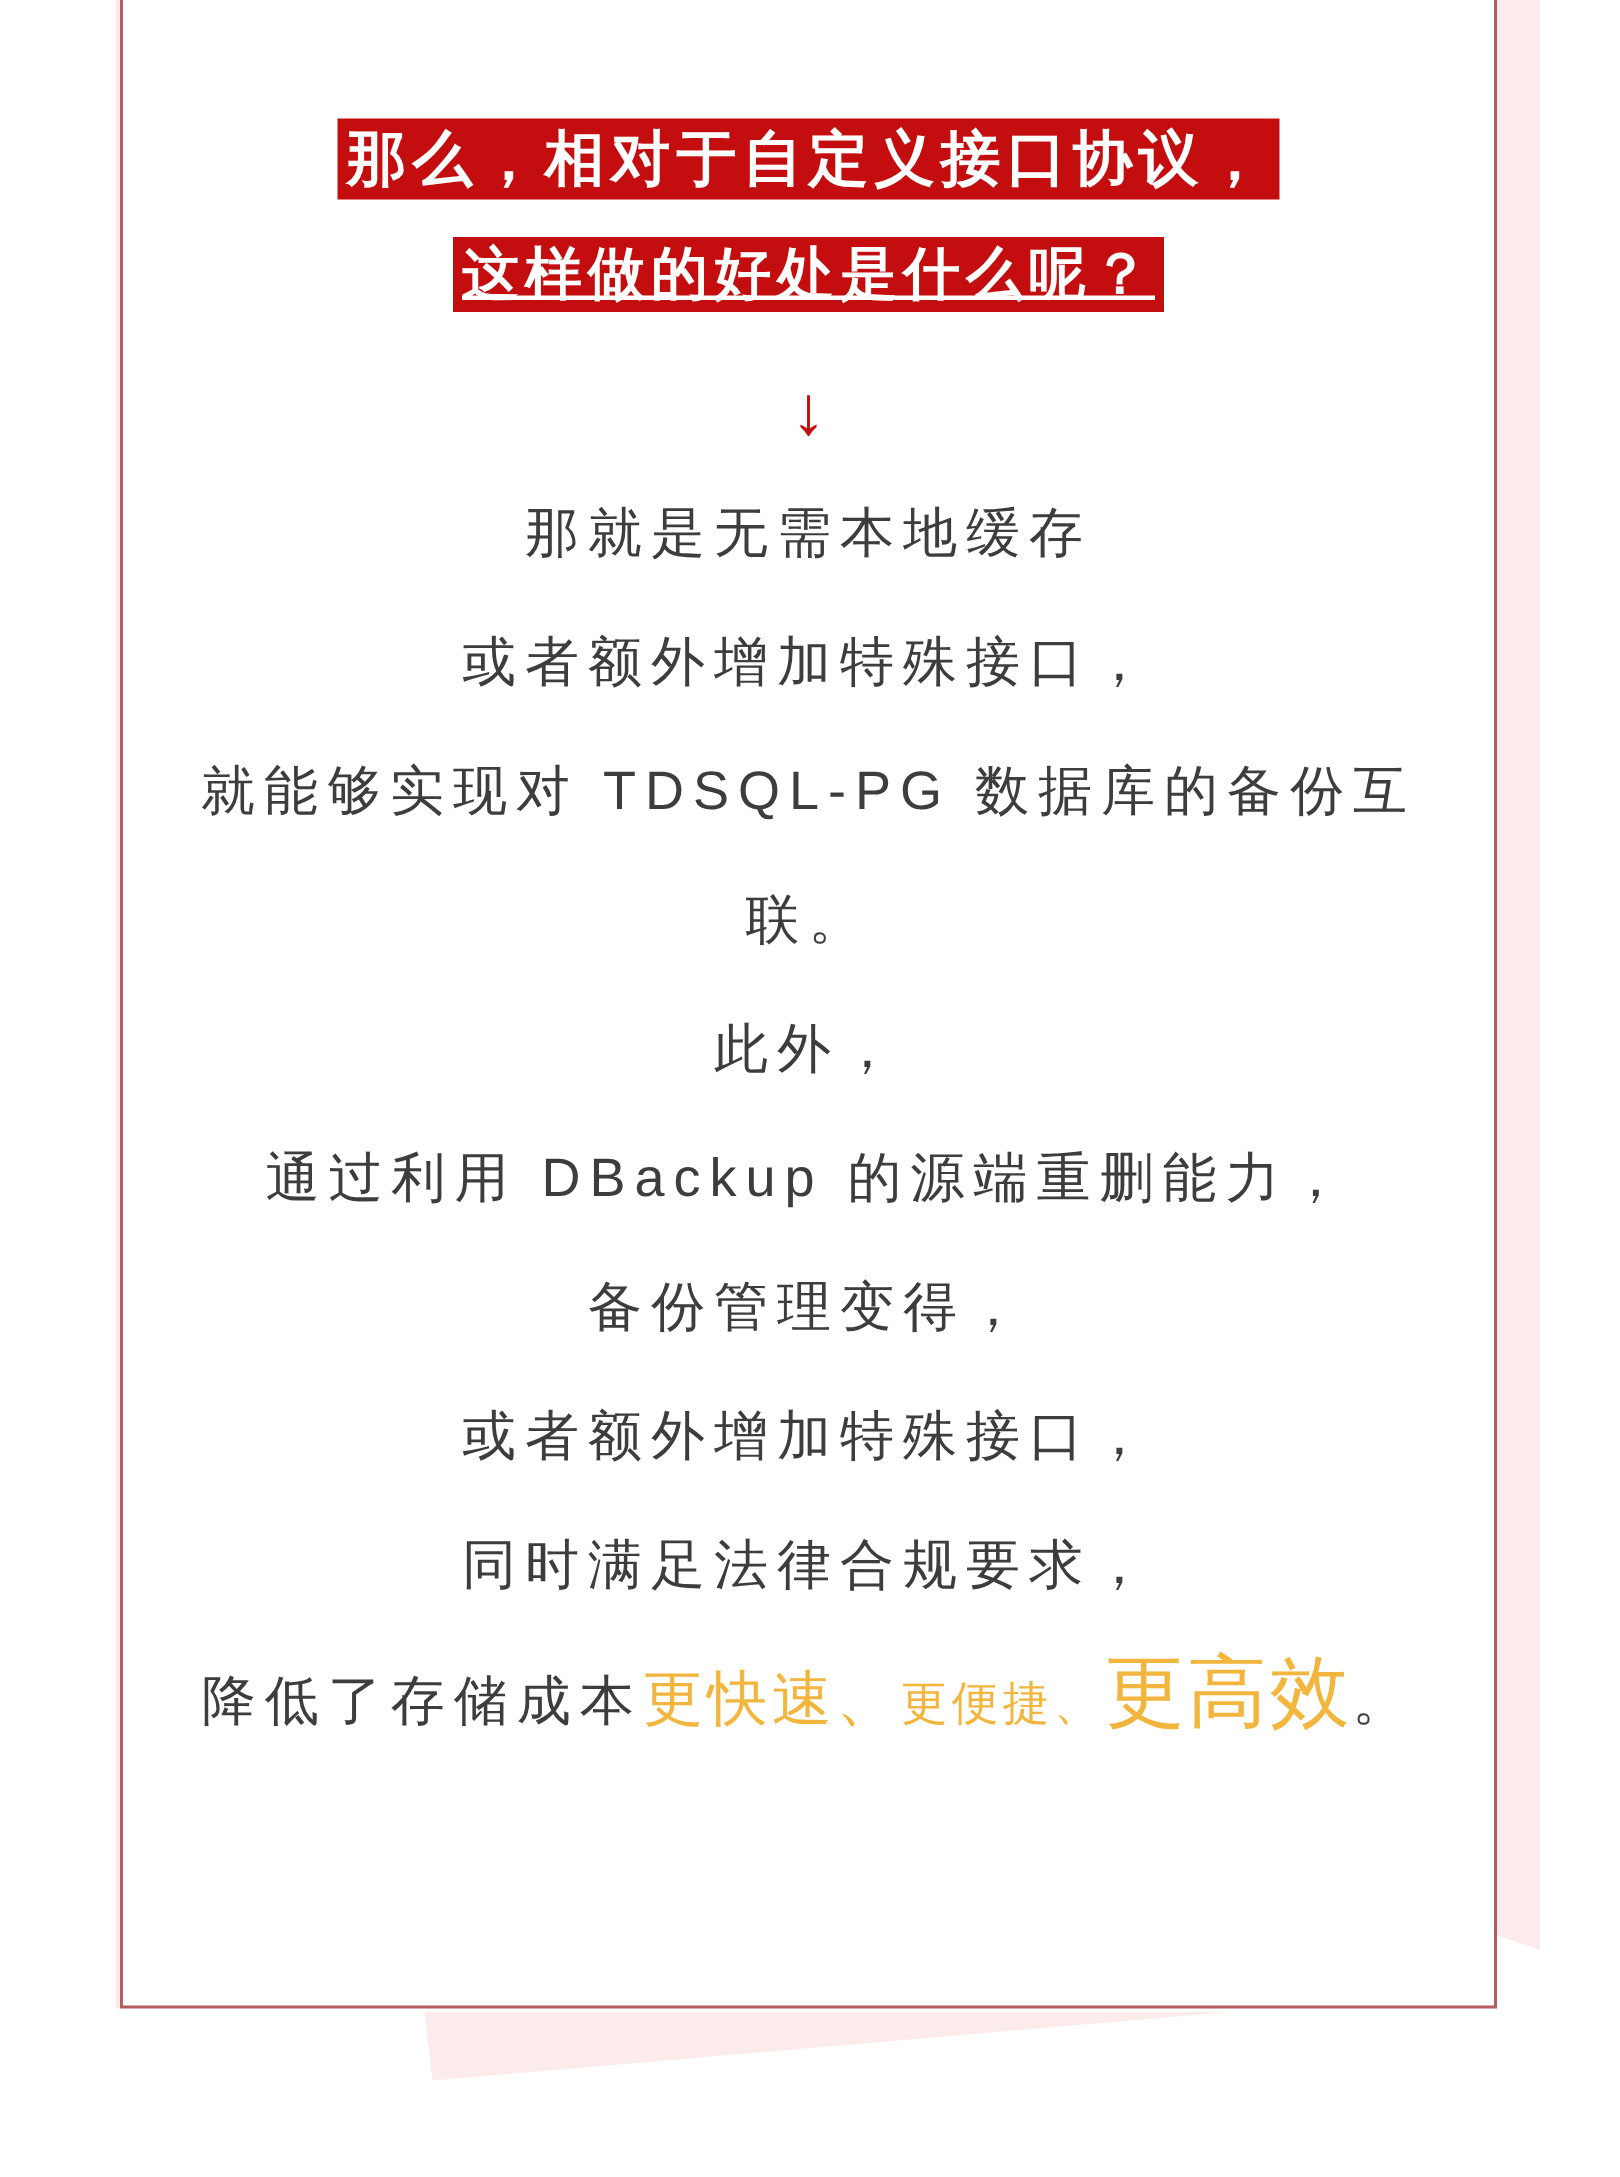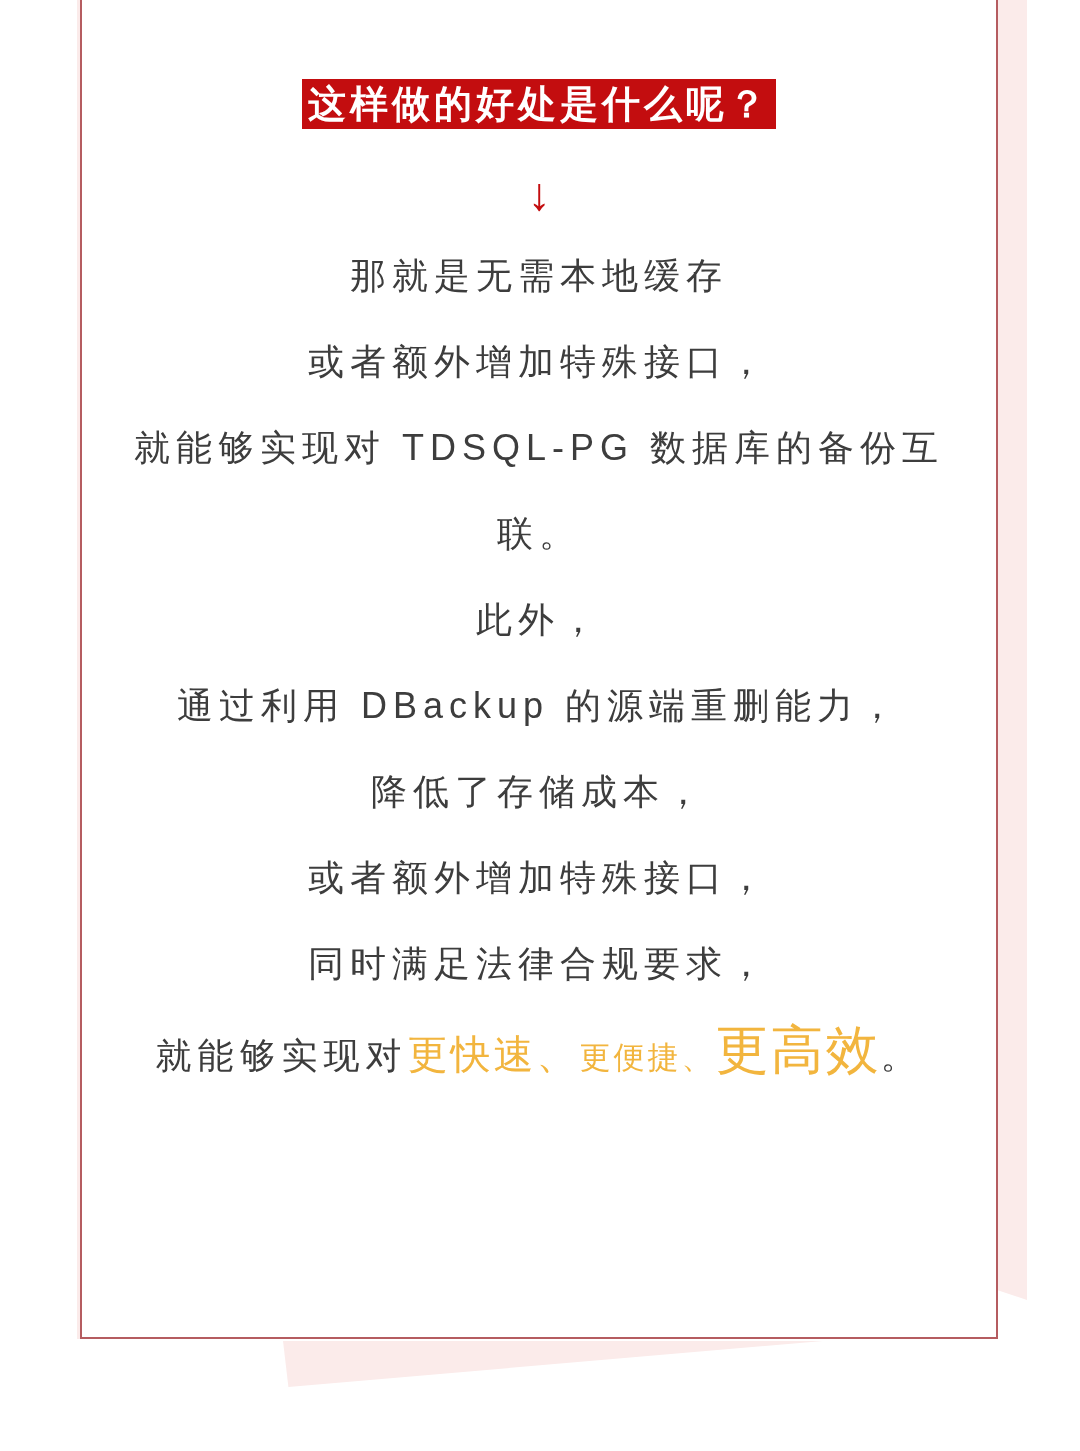--- a/index.html
+++ b/index.html
@@ -28,21 +28,21 @@
   }
   .headings{padding-top:117px;}
   .heading-line{margin:0 0 25px 0;}
   .heading-line span{
     display:inline-block;
     background:var(--accent-red,#c30d0f);
     color:#ffffff;font-weight:700;
     font-size:40px;line-height:54px;letter-spacing:4px;
     padding:0 6px;
   }
-  .heading-line.second span{font-size:38px;line-height:50px;}
+  .heading-line.second span{font-size:38px;line-height:50px;text-decoration:underline;}
   .arrow{
     margin-top:42px;
     color:var(--accent-red,#c30d0f);
     font-size:46px;line-height:46px;font-weight:400;
   }
   .body-text{margin-top:16px;}
   .line{
     margin:0;
     font-size:36px;line-height:86px;letter-spacing:6px;
     color:var(--text-dark,#3d3d3d);
@@ -53,33 +53,36 @@
   .line .hl.h3{font-size:53px;letter-spacing:2px;}
 </style>
 </head>
 <body>
 
 <div class="pink-strip"></div>
 <div class="pink-wedge"></div>
 
 <div class="card">
   <div class="headings">
+    <div class="heading-line">
+      <span>那么，相对于自定义接口协议，</span>
+    </div>
     <div class="heading-line second">
       <span>这样做的好处是什么呢？</span>
     </div>
   </div>
 
   <div class="arrow">↓</div>
 
   <div class="body-text" id="bodyLines">
       <p class="line">那就是无需本地缓存</p>
       <p class="line">或者额外增加特殊接口，</p>
       <p class="line">就能够实现对 TDSQL-PG 数据库的备份互</p>
       <p class="line">联。</p>
       <p class="line">此外，</p>
       <p class="line">通过利用 DBackup 的源端重删能力，</p>
-      <p class="line">降低了存储成本，</p>
+      <p class="line">备份管理变得，</p>
       <p class="line">或者额外增加特殊接口，</p>
       <p class="line">同时满足法律合规要求，</p>
     </div>
 
-  <p class="line final"><span>就能够实现对</span><span class="hl h1">更快速、</span><span class="hl h2">更便捷、</span><span class="hl h3">更高效</span><span>。</span></p>
+  <p class="line final"><span>降低了存储成本</span><span class="hl h1">更快速、</span><span class="hl h2">更便捷、</span><span class="hl h3">更高效</span><span>。</span></p>
 </div>
 
 </body></html>

